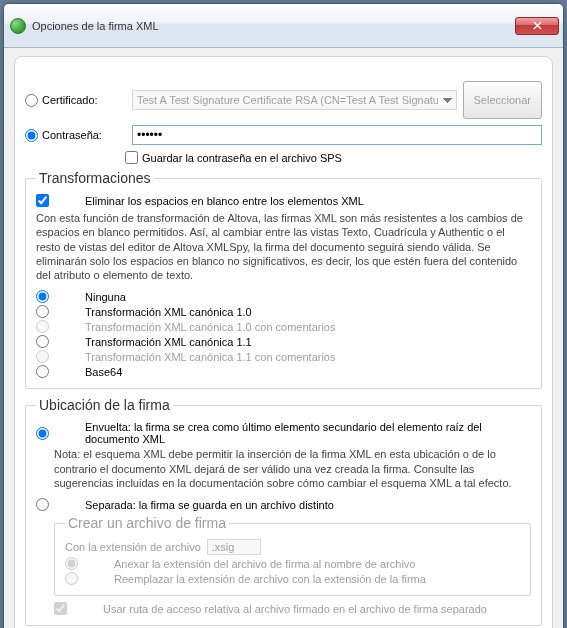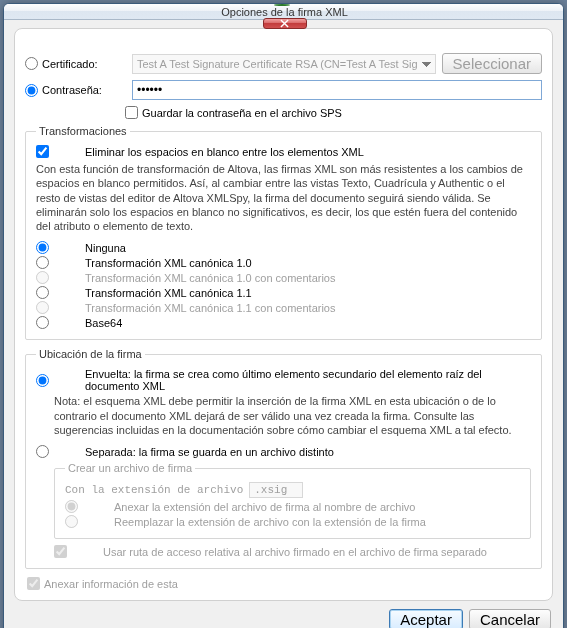--- a/index.html
+++ b/index.html
@@ -12,27 +12,26 @@
   }
   .window {
     width: 561px;
     background: #fff;
     border: 1px solid #3a5a7a;
     border-radius: 6px;
     overflow: hidden;
     box-shadow: 0 0 8px rgba(0,0,0,0.3);
   }
   .titlebar {
-    height: 16px;
+    height: 44px;
     background: linear-gradient(to bottom, #fdfdfe 0%, #eef2f7 45%, #dde6f0 46%, #dfe8f2 100%);
     border-bottom: 1px solid #a9b8c8;
     display: flex;
     align-items: center;
     padding: 0 4px 0 6px;
-    flex-direction: column;
   }
   .app-icon {
     width: 16px; height: 16px;
     background: radial-gradient(circle at 30% 30%, #8fd98f 0%, #3aa63a 60%, #2a7a2a 100%);
     border-radius: 50%;
     margin-right: 6px;
     display: inline-block;
     border: 1px solid #2a7a2a;
   }
   .title { color: #333; flex: 1; }
@@ -68,26 +67,26 @@
     padding: 1px 18px 1px 4px;
     font-family: inherit; font-size: 11px;
     margin-right: 6px;
     appearance: none;
     background-image: linear-gradient(45deg, transparent 48%, #7a7a7a 49%), linear-gradient(-45deg, transparent 48%, #7a7a7a 49%);
     background-position: right 8px top 7px, right 4px top 7px;
     background-size: 5px 5px, 5px 5px;
     background-repeat: no-repeat;
   }
   .btn {
-    height: 21px;
+    height: 38px;
     padding: 0 10px;
     background: linear-gradient(to bottom, #fdfdfd, #e6e6e6);
     border: 1px solid #adadad;
     border-radius: 3px;
-    font-family: inherit; font-size: 15px;
+    font-family: inherit; font-size: 11px;
     cursor: pointer;
   }
   .btn:disabled { color: #9f9f9f; cursor: default; }
   .btn.primary {
     border: 1px solid #3c7ab5;
     background: linear-gradient(to bottom, #f6fbff, #d8ecff);
     box-shadow: inset 0 0 0 1px #a8d2f0;
   }
   .pwd {
     flex: 1;
@@ -99,26 +98,26 @@
   .hint { color: #555; margin-left: 104px; margin-bottom: 4px; }
   .save-row { margin-left: 100px; display: flex; align-items: center; margin-bottom: 6px; }
   .save-row input[type=checkbox] { margin-right: 4px; }
   fieldset {
     border: 1px solid #d6d6d6;
     border-radius: 2px;
     margin: 4px 0 8px 0;
     padding: 6px 10px 8px 10px;
   }
   fieldset.inner { margin: 4px 0 6px 18px; }
-  legend { font-size: 11px; color: #333; padding: 0 3px; }
+  legend { font-size: 14px; color: #333; padding: 0 3px; }
   .desc { color: #444; margin: 4px 0 8px 0; line-height: 1.3; }
   .opt { display: flex; align-items: center; margin: 2px 0; gap: 32px; }
   .disabled, .disabled * { color: #9f9f9f !important; }
   .note { margin: 2px 0 8px 18px; color: #444; line-height: 1.3; }
-  .ext-row { display: flex; align-items: center; margin: 2px 0; font-family: Liberation Mono, monospace; }
+  .ext-row { display: flex; align-items: center; margin: 2px 0; }
   .ext-input {
     width: 54px; height: 16px;
     border: 1px solid #d8d8d8;
     background: #f8f8f8;
     color: #7a7a7a;
     padding: 0 4px; font-family: inherit; font-size: 11px;
     margin-left: 6px;
   }
   .footer {
     display: flex; justify-content: flex-end; gap: 6px;

